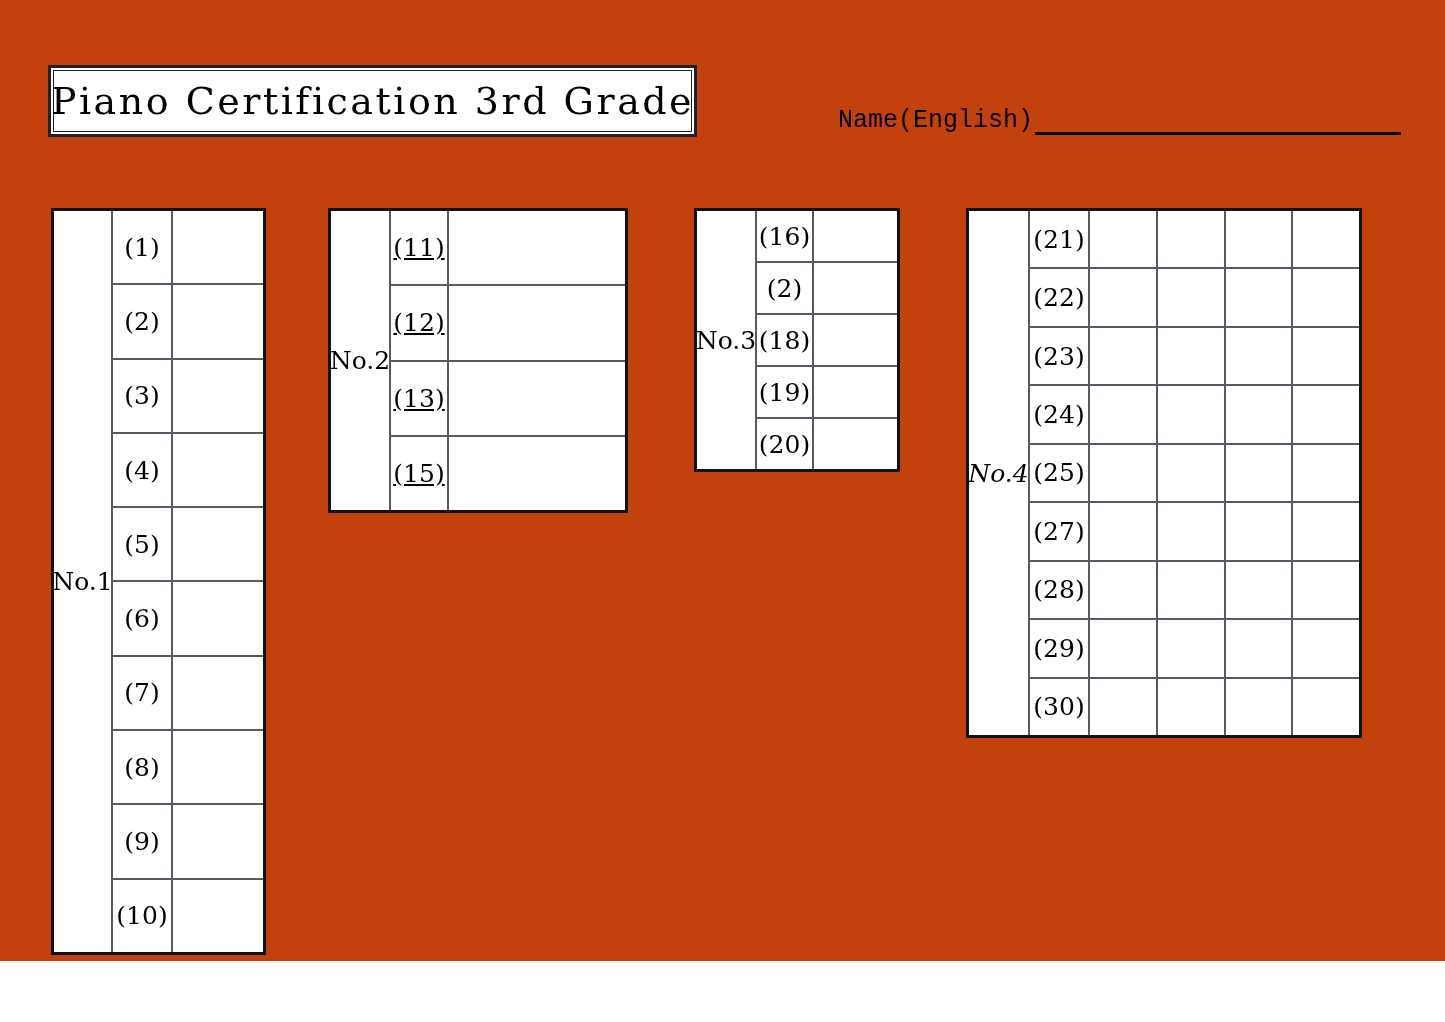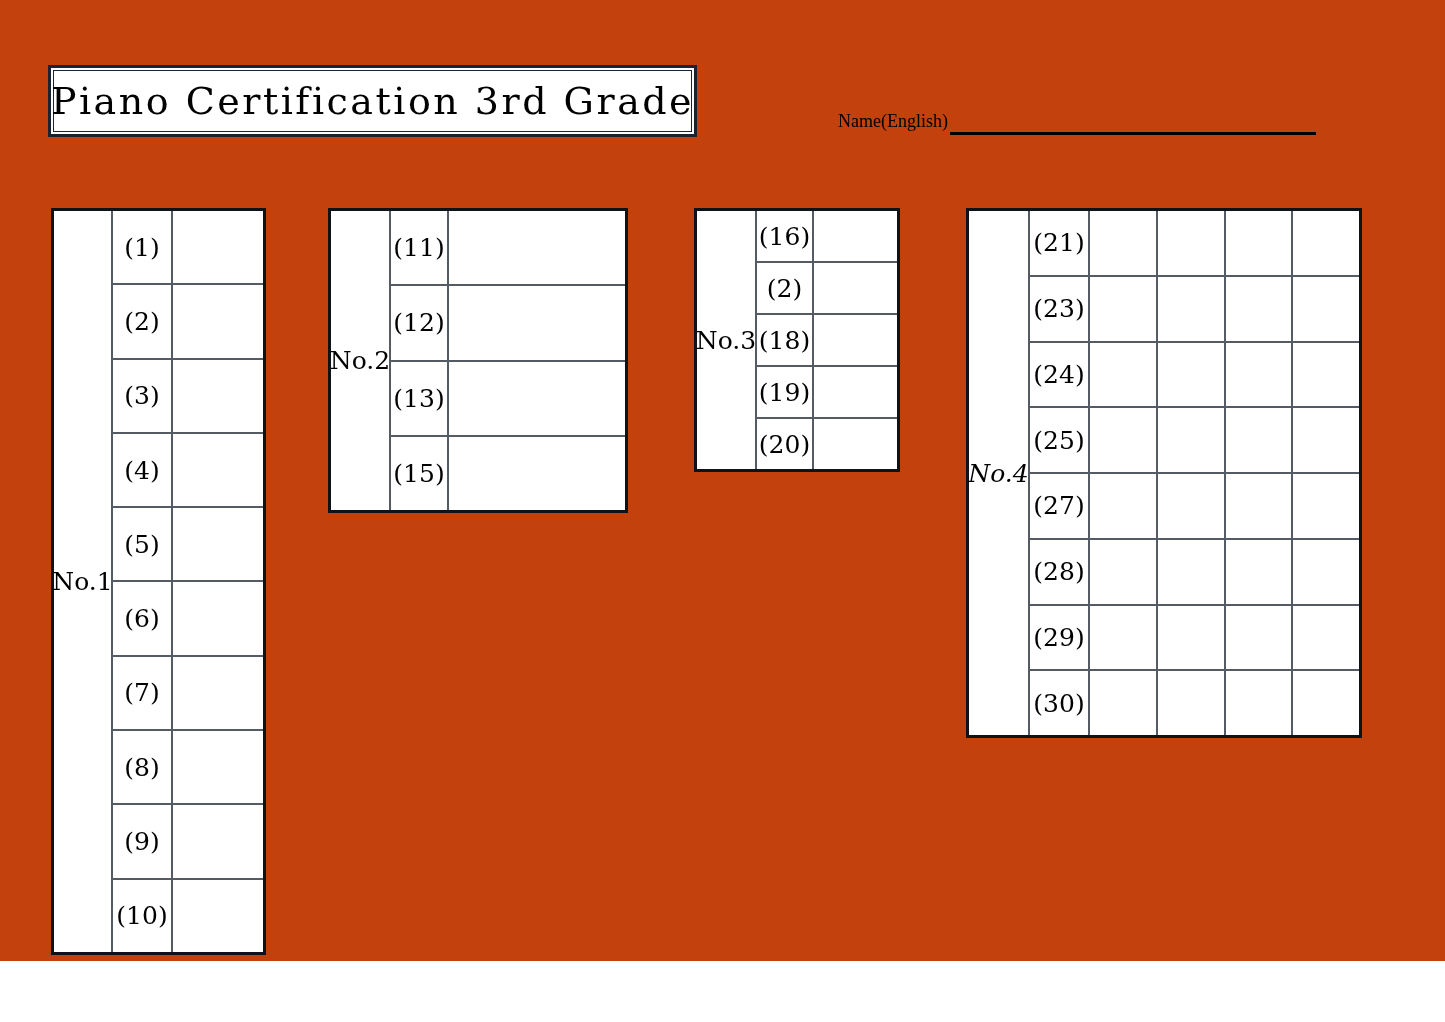--- a/index.html
+++ b/index.html
@@ -52,22 +52,22 @@
 
   
   #name-field {
     position: absolute;
     left: 838px;
     top: 104px;
     display: flex;
     align-items: flex-end;
   }
   #name-label {
-    font-family: Liberation Serif, serif;
-    font-size: 18px;
+    font-family: Liberation Mono, monospace;
+    font-size: 25px;
     line-height: 28px;
     white-space: nowrap;
     letter-spacing: 0px;
   }
   #name-blank {
     width: 366px;
     height: 28px;
     border-bottom: 3px solid #000000;
     margin-left: 2px;
   }
@@ -130,21 +130,21 @@
     border-right: none;
   }
 
   
   #table-no1 { left: 51px; top: 208px; width: 215px; height: 747px; }
   #table-no1 .label-col { width: 57px; }
   #table-no1 .num-cell { width: 60px; }
 
   #table-no2 { left: 328px; top: 208px; width: 300px; height: 305px; }
   #table-no2 .label-col { width: 58px; }
-  #table-no2 .num-cell { width: 58px; }
+  #table-no2 .num-cell { width: 58px; text-decoration: underline; }
 
   #table-no3 { left: 694px; top: 208px; width: 206px; height: 264px; }
   #table-no3 .label-col { width: 58px; }
   #table-no3 .num-cell { width: 57px; }
 
   #table-no4 { left: 966px; top: 208px; width: 396px; height: 530px; }
   #table-no4 .label-col { width: 59px; font-style: italic; }
   #table-no4 .num-cell { width: 60px; text-align: center; }
 </style>
 </head>
@@ -308,20 +308,29 @@
             <div class="num-cell">
               <span class="num-cell-text">(21)</span>
             </div>
             <div class="ans-cell"></div>
             <div class="ans-cell"></div>
             <div class="ans-cell"></div>
             <div class="ans-cell"></div>
           </div>
           <div class="trow">
             <div class="num-cell">
+              <span class="num-cell-text">(22)</span>
+            </div>
+            <div class="ans-cell"></div>
+            <div class="ans-cell"></div>
+            <div class="ans-cell"></div>
+            <div class="ans-cell"></div>
+          </div>
+          <div class="trow">
+            <div class="num-cell">
               <span class="num-cell-text">(23)</span>
             </div>
             <div class="ans-cell"></div>
             <div class="ans-cell"></div>
             <div class="ans-cell"></div>
             <div class="ans-cell"></div>
           </div>
           <div class="trow">
             <div class="num-cell">
               <span class="num-cell-text">(24)</span>

